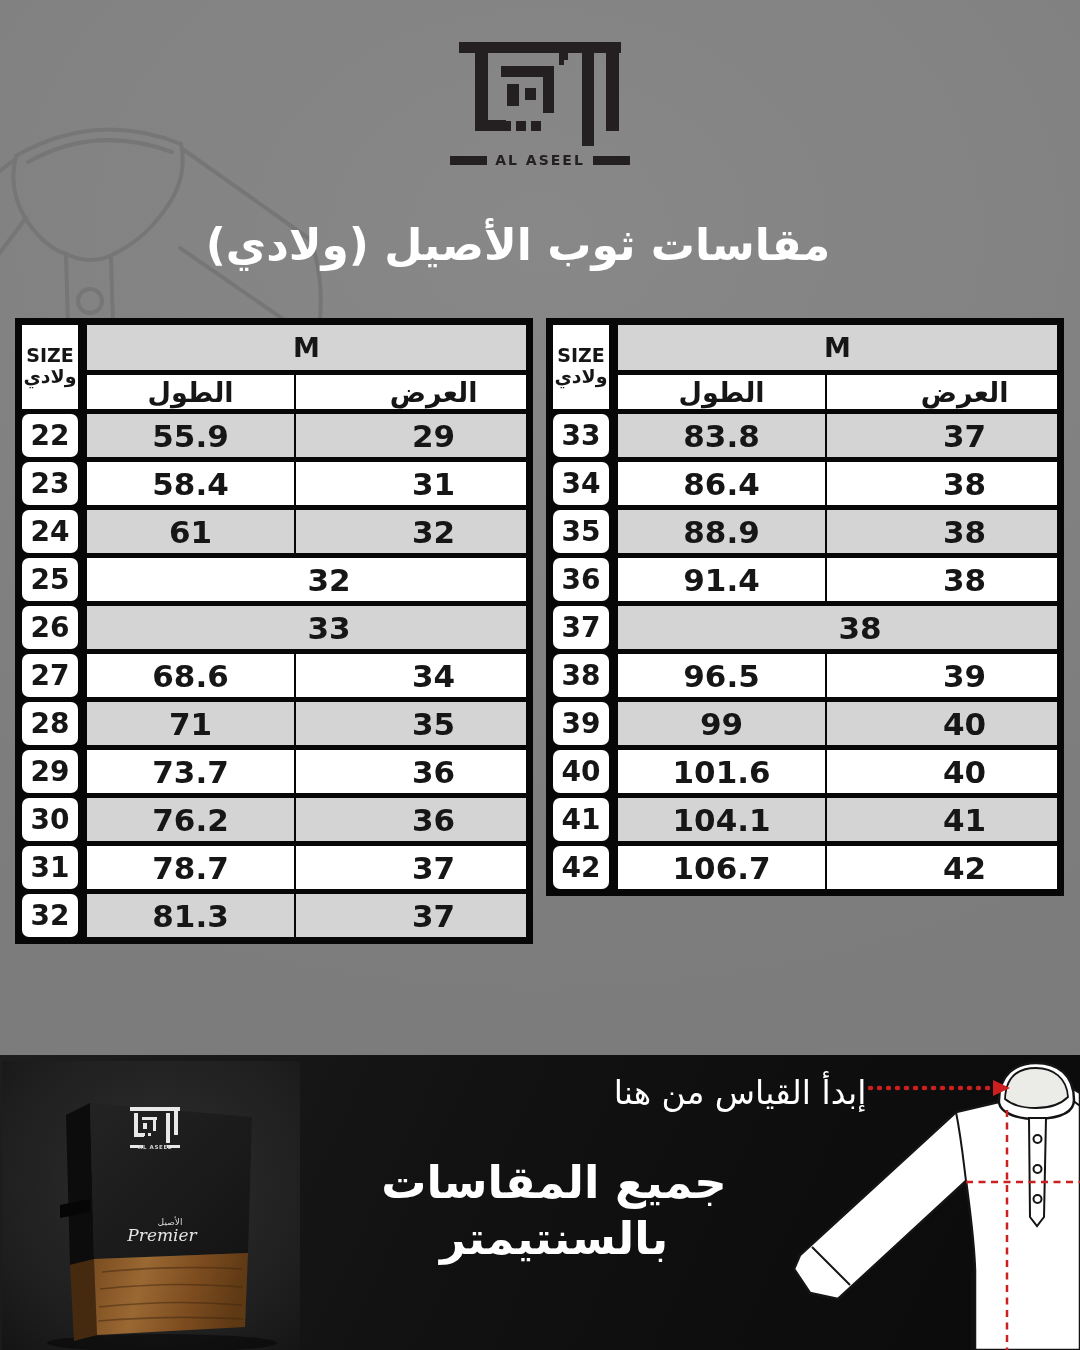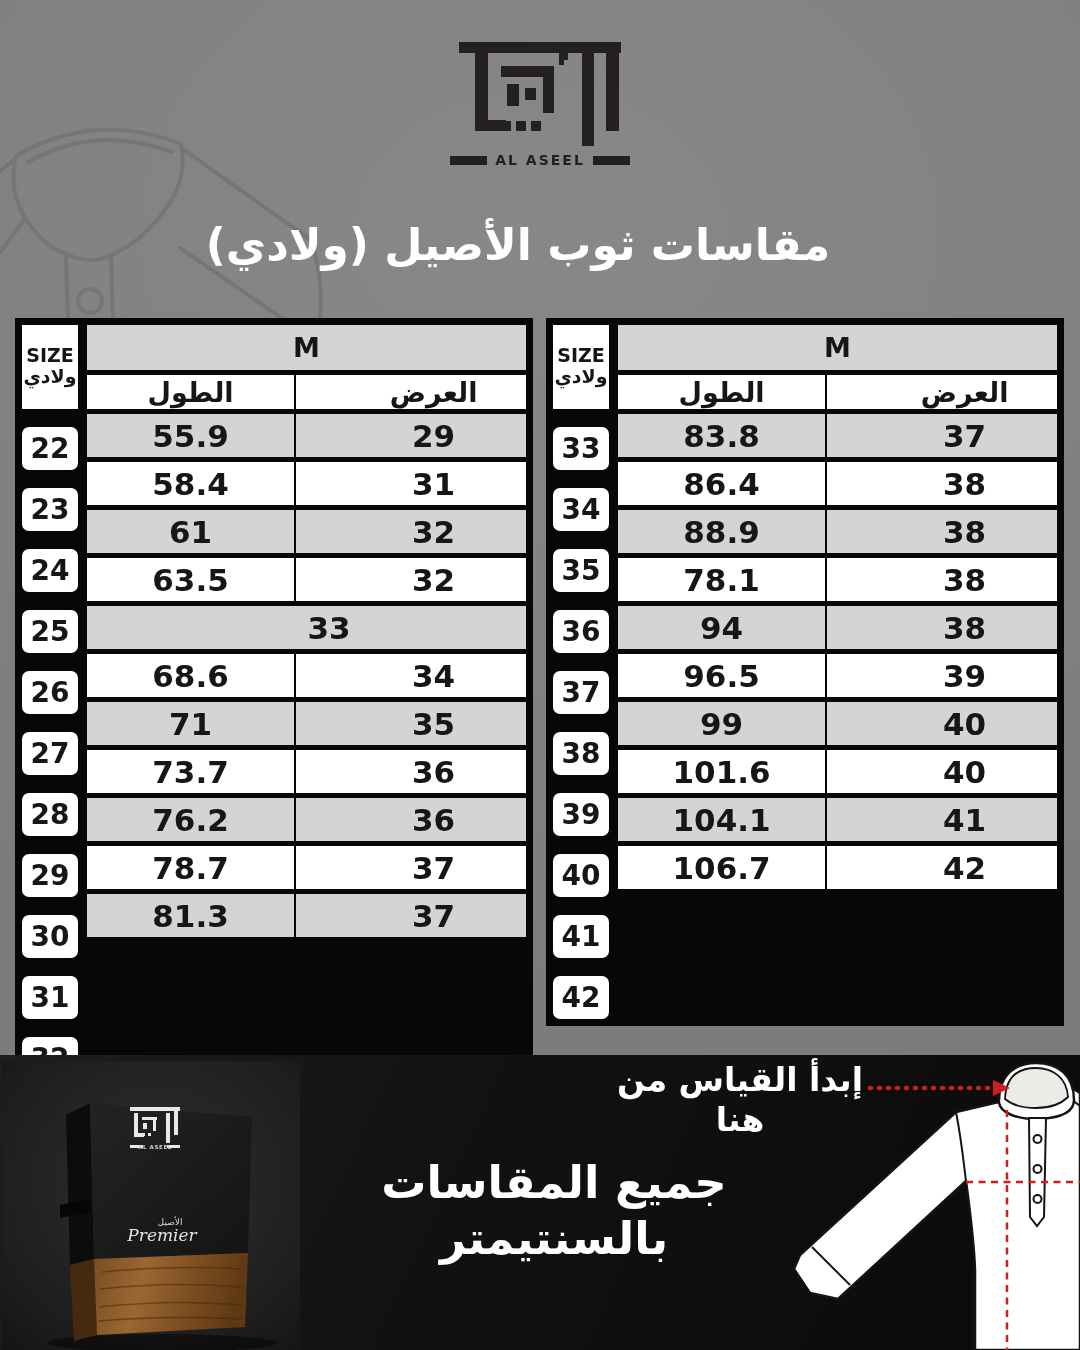--- a/index.html
+++ b/index.html
@@ -12,21 +12,21 @@
   .logo-block{position:absolute;top:42px;left:50%;transform:translateX(-50%);
     width:180px;display:flex;flex-direction:column;align-items:center;}
   .logo-caption{display:flex;align-items:center;gap:8px;margin-top:6px;width:180px;}
   .logo-caption .bar{height:9px;background:#242021;flex:1;}
   .logo-caption .cap-text{font-size:14px;font-weight:bold;letter-spacing:2px;color:#242021;white-space:nowrap;}
   .page-title{position:absolute;top:190px;left:0;width:1036px;text-align:center;
     color:#fff;font-size:44px;font-weight:bold;direction:rtl;}
   
   .tables-row{position:absolute;top:318px;left:15px;right:16px;display:flex;gap:13px;align-items:flex-start;}
   .stable{background:#070707;padding:7px;display:flex;gap:9px;width:518px;box-sizing:border-box;}
-  .size-col{display:flex;flex-direction:column;gap:18px;width:56px;flex:none;}
+  .size-col{display:flex;flex-direction:column;gap:5px;width:56px;flex:none;}
   .size-head{background:#fff;height:84px;display:flex;flex-direction:column;align-items:center;
     justify-content:center;font-weight:bold;color:#161616;}
   .size-head .s1{font-size:19px;line-height:1.05;}
   .size-head .s2{font-size:19px;line-height:1.15;direction:rtl;}
   .size-cell{background:#fff;height:43px;display:flex;align-items:center;justify-content:center;
     font-size:28px;font-weight:bold;color:#161616;flex:none;border-radius:7px;}
   .data-col{flex:1;display:flex;flex-direction:column;gap:5px;min-width:0;}
   .m-head{height:45px;background:#d4d4d4;display:flex;align-items:center;justify-content:center;
     font-size:27px;font-weight:bold;color:#161616;flex:none;}
   .cols-row,.data-row{display:flex;gap:2px;flex:none;}
@@ -36,22 +36,22 @@
   .data-row{height:43px;}
   .data-row .cell{background:#fff;display:flex;align-items:center;justify-content:center;
     font-size:31px;font-weight:bold;color:#161616;}
   .cell.c1{flex:1.12;}
   .cell.c2{flex:1;padding-left:45px;}
   .data-row.shade .cell{background:#d4d4d4;}
   
   .bottom-section{position:absolute;top:1055px;left:0;width:1080px;height:295px;
     background:linear-gradient(115deg,#1e1e1e 0%,#121212 40%,#0a0a0a 100%);}
   .box-photo{position:absolute;left:2px;top:2px;}
-  .measure-hint{position:absolute;left:600px;top:5px;width:280px;text-align:center;
-    color:#fff;font-size:33px;font-weight:bold;direction:rtl;line-height:1.2;}
+  .measure-hint{position:absolute;left:600px;top:18px;width:280px;text-align:center;
+    color:#fff;font-size:33px;font-weight:normal;direction:rtl;line-height:1.2;}
   .units-note{position:absolute;left:304px;top:100px;width:500px;text-align:center;
     color:#fff;font-size:45px;font-weight:bold;direction:rtl;line-height:1.25;}
   .thobe{position:absolute;right:0;top:0;}
 </style>
 </head>
 <body>
 
 <div class="canvas">
 
   <section class="top-section">
@@ -130,21 +130,20 @@
             </div>
             <div class="data-row">
               <div class="cell c1">58.4</div>
               <div class="cell c2">31</div>
             </div>
             <div class="data-row shade">
               <div class="cell c1">61</div>
               <div class="cell c2">32</div>
             </div>
             <div class="data-row">
-              <div class="cell c1">63.5</div>
               <div class="cell c2">32</div>
             </div>
             <div class="data-row shade">
               <div class="cell c2">33</div>
             </div>
             <div class="data-row">
               <div class="cell c1">68.6</div>
               <div class="cell c2">34</div>
             </div>
             <div class="data-row shade">
@@ -199,25 +198,24 @@
             </div>
             <div class="data-row">
               <div class="cell c1">86.4</div>
               <div class="cell c2">38</div>
             </div>
             <div class="data-row shade">
               <div class="cell c1">88.9</div>
               <div class="cell c2">38</div>
             </div>
             <div class="data-row">
-              <div class="cell c1">78.1</div>
+              <div class="cell c1">91.4</div>
               <div class="cell c2">38</div>
             </div>
             <div class="data-row shade">
-              <div class="cell c1">94</div>
               <div class="cell c2">38</div>
             </div>
             <div class="data-row">
               <div class="cell c1">96.5</div>
               <div class="cell c2">39</div>
             </div>
             <div class="data-row shade">
               <div class="cell c1">99</div>
               <div class="cell c2">40</div>
             </div>

